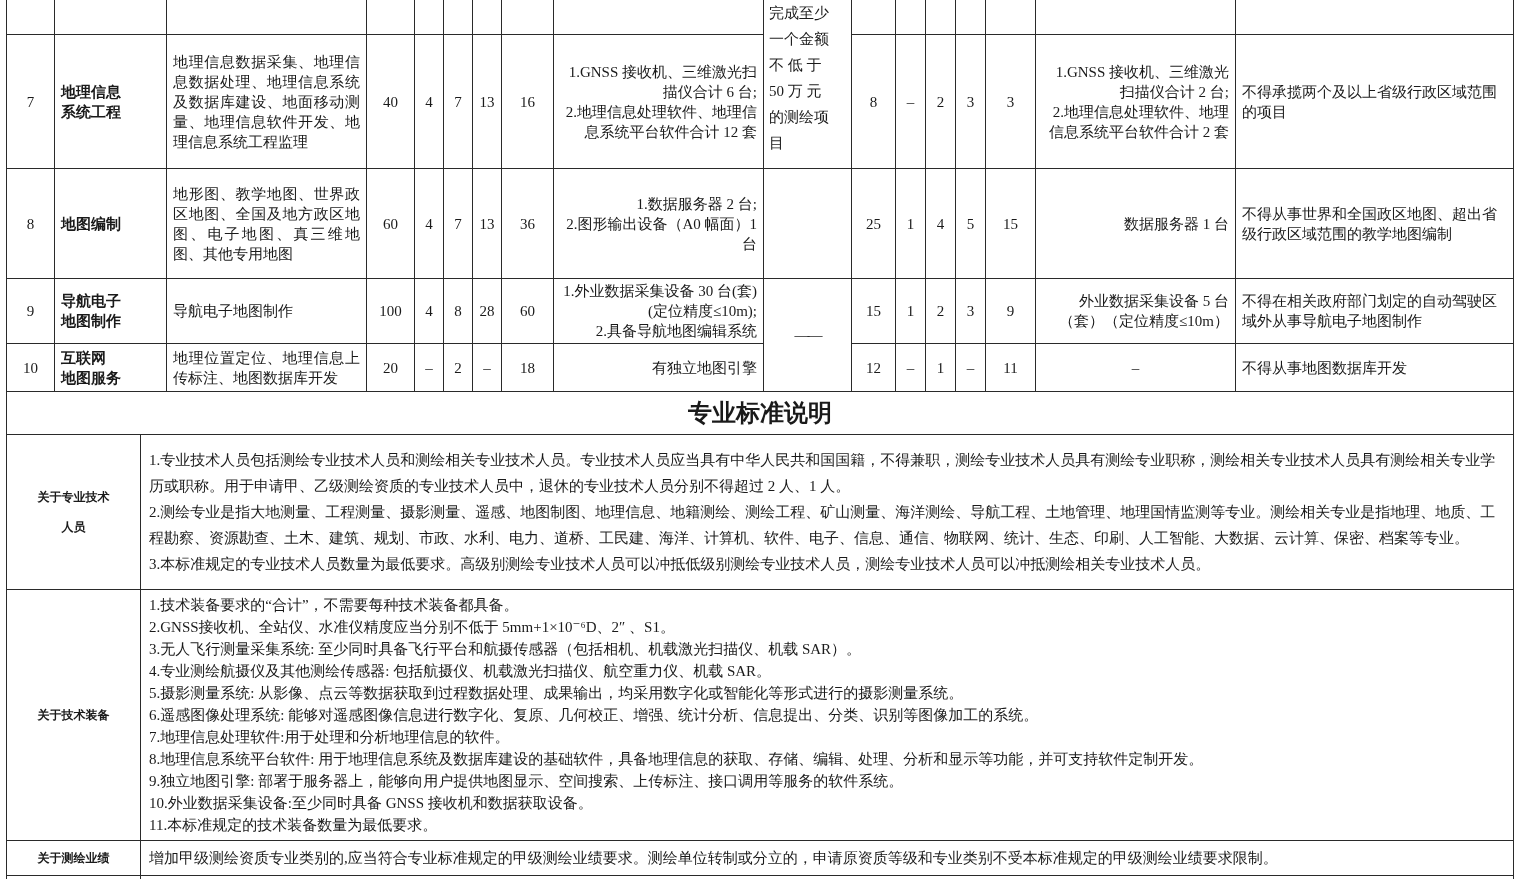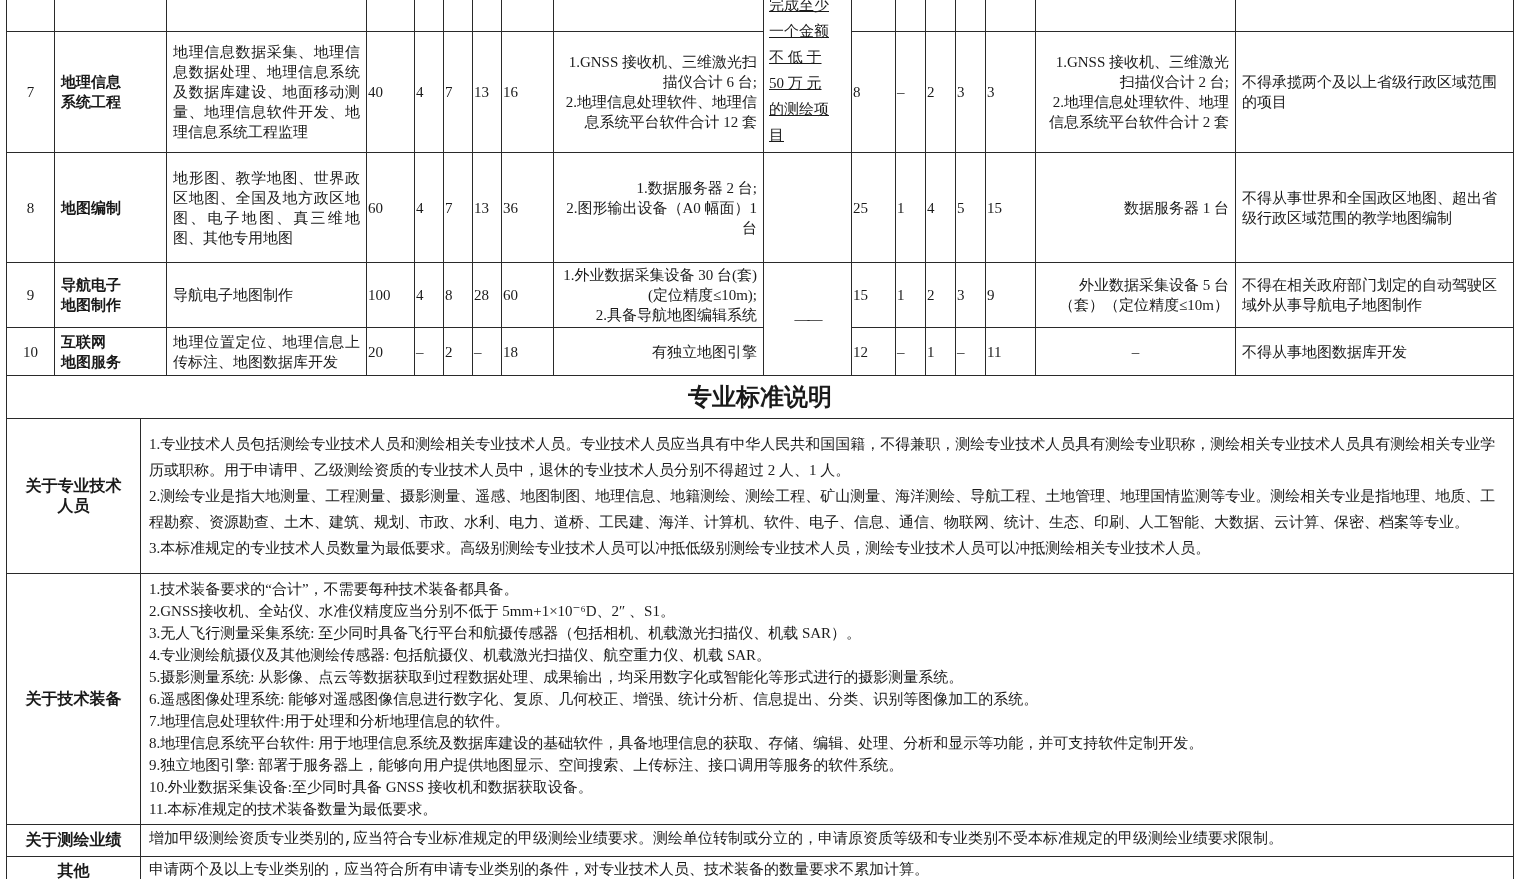--- a/index.html
+++ b/index.html
@@ -7,37 +7,37 @@
     font-family:"Liberation Serif","DejaVu Serif",serif;
     color:#1a1a1a;
     width:1521px;height:879px;overflow:hidden;
   }
   .doc{margin-left:6px;width:1507px;}
   table{border-collapse:collapse;table-layout:fixed;width:1507px;}
   td{border:1px solid #2a2a2a;padding:2px 6px;font-size:15px;line-height:20px;
      vertical-align:middle;overflow:hidden;word-break:break-all;}
   .tbl-top tr.cut td{border-top:none;}
   .tbl-bot tr.hdr td{border-top:none;}
-  .num{text-align:left;padding:2px 1px;}
+  .num{text-align:center;padding:2px 1px;}
   .no{text-align:center;}
   .cat{font-weight:bold;text-align:left;white-space:pre-line;}
   .scope{text-align:justify;text-justify:inter-character;}
   .equip{white-space:pre-line;text-align:right;}
   .equip-c{text-align:center;}
   .restrict{text-align:left;}
-  .perf{vertical-align:top;text-align:center;padding:4px 5px;text-decoration:underline;}
+  .perf{vertical-align:top;text-align:center;padding:12px 5px;}
   .perf .clip{margin-top:-12px;white-space:pre-line;line-height:26px;
               text-align:justify;text-justify:inter-character;}
   .dashcell{text-align:center;letter-spacing:-2px;}
   .sec-title{font-weight:bold;text-align:center;font-size:24px;}
-  .note-label{font-weight:bold;text-align:center;white-space:pre-line;font-size:16px;line-height:20px;}
+  .note-label{font-weight:bold;text-align:center;white-space:pre-line;font-size:12px;line-height:30px;}
   .note-text{white-space:pre-line;text-align:left;padding:4px 8px;}
   .lh26{line-height:26px;margin-left:26px;}
   .lh22{line-height:22px;font-size:15px;}
-  .lh20{line-height:20px;font-family:Liberation Mono, monospace;}
+  .lh20{line-height:20px;}
   .tbl-bot tr.last td{border-bottom:2px solid #2a2a2a;}
 </style>
 </head>
 <body>
 
 <div class="doc">
 
   <table class="tbl-top">
     <colgroup>
       <col style="width:48px">

